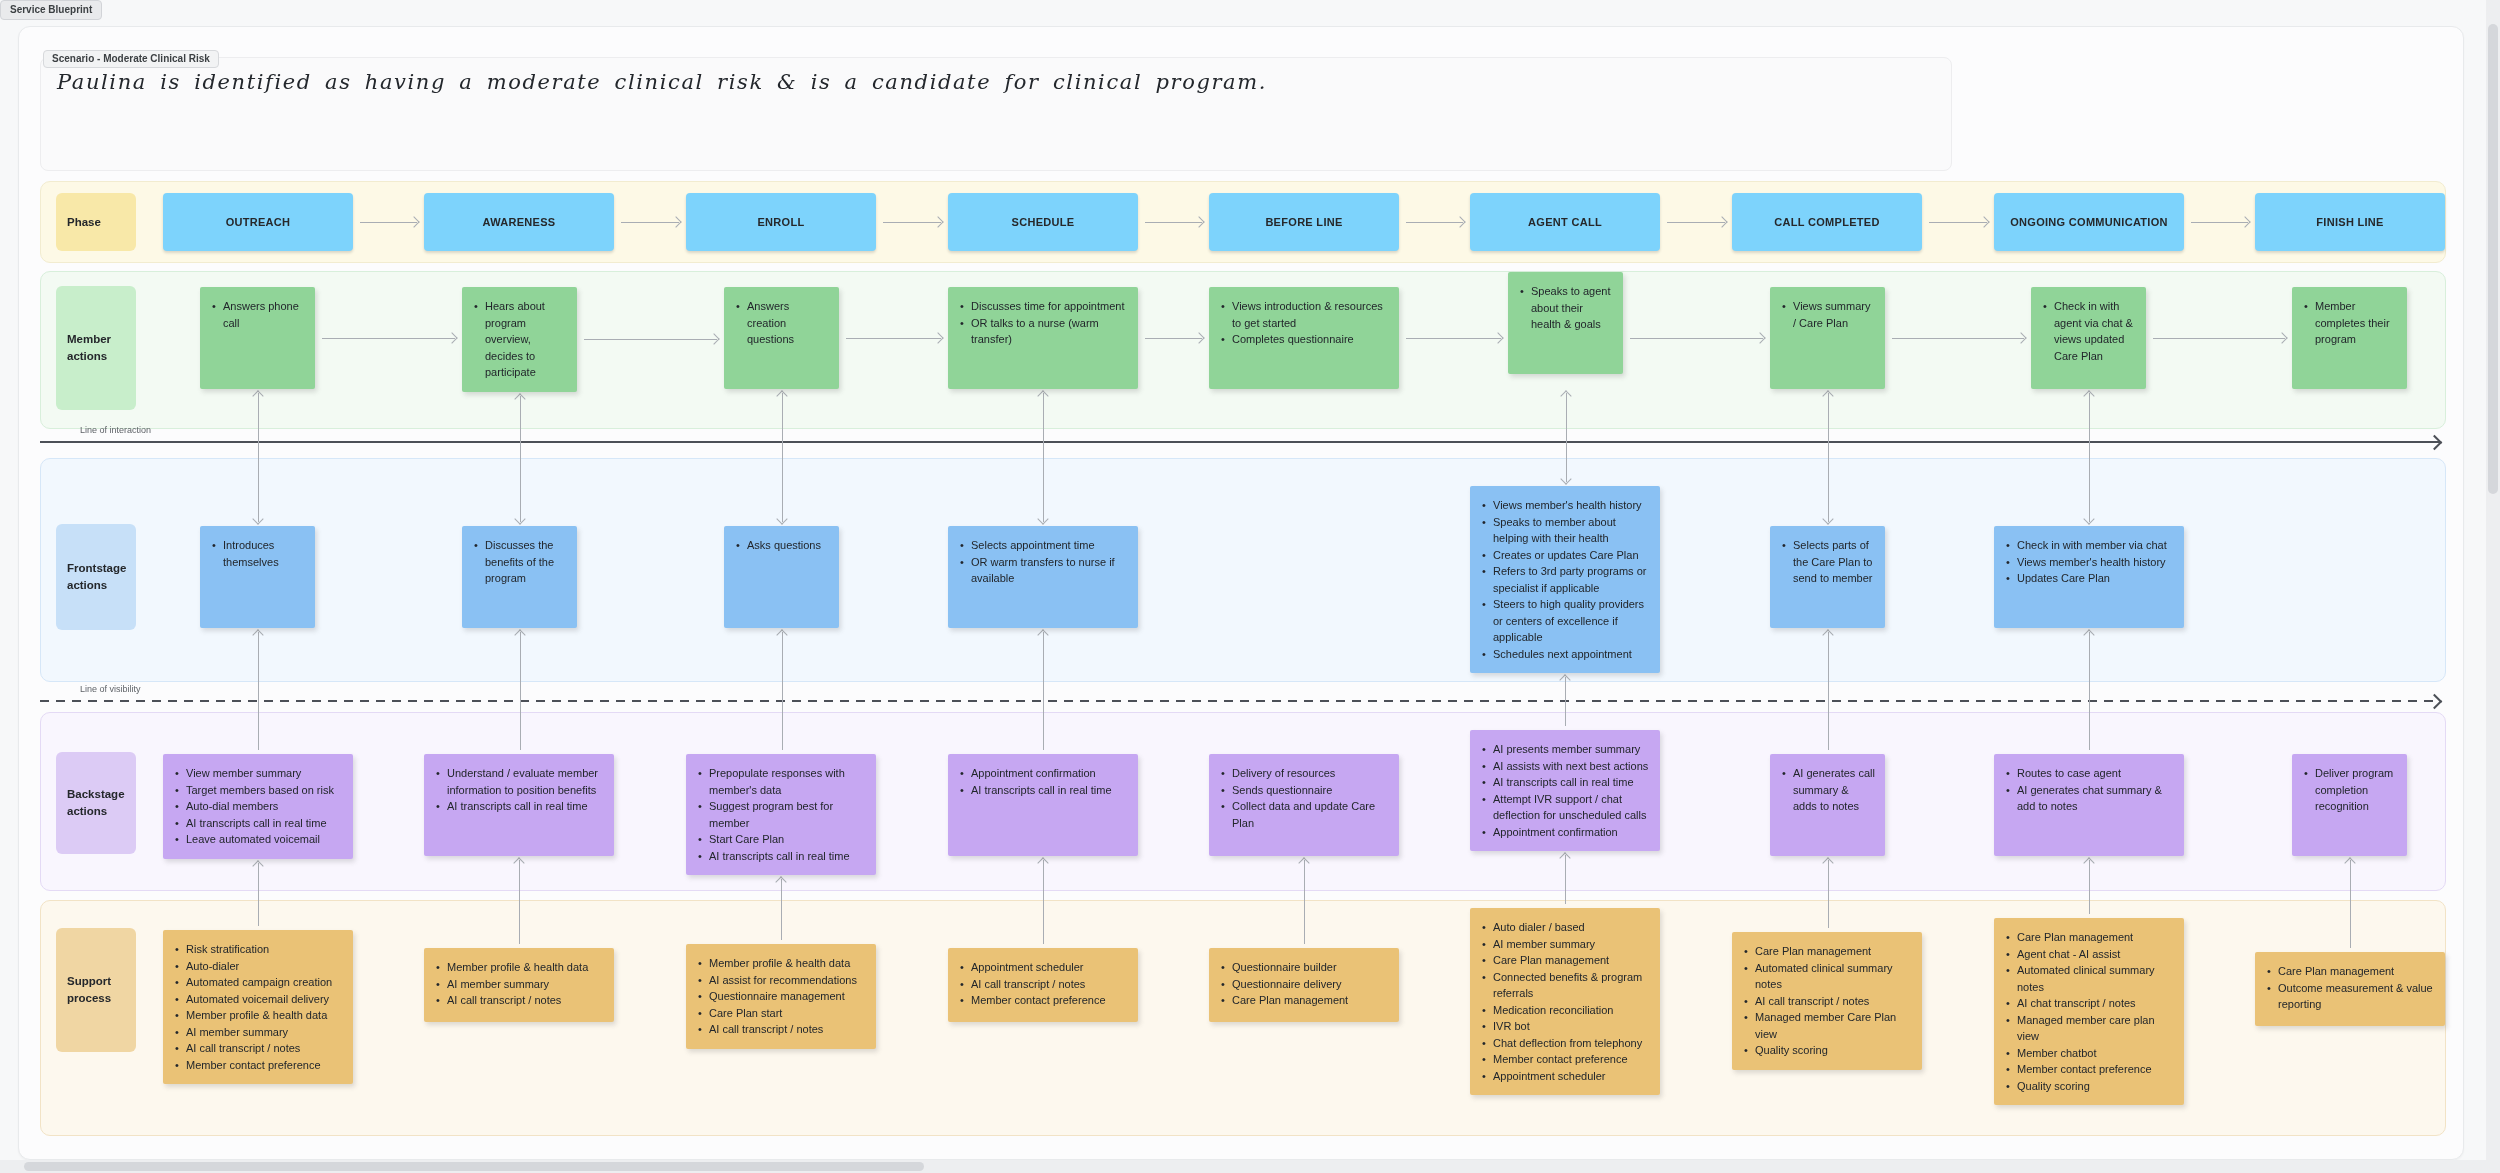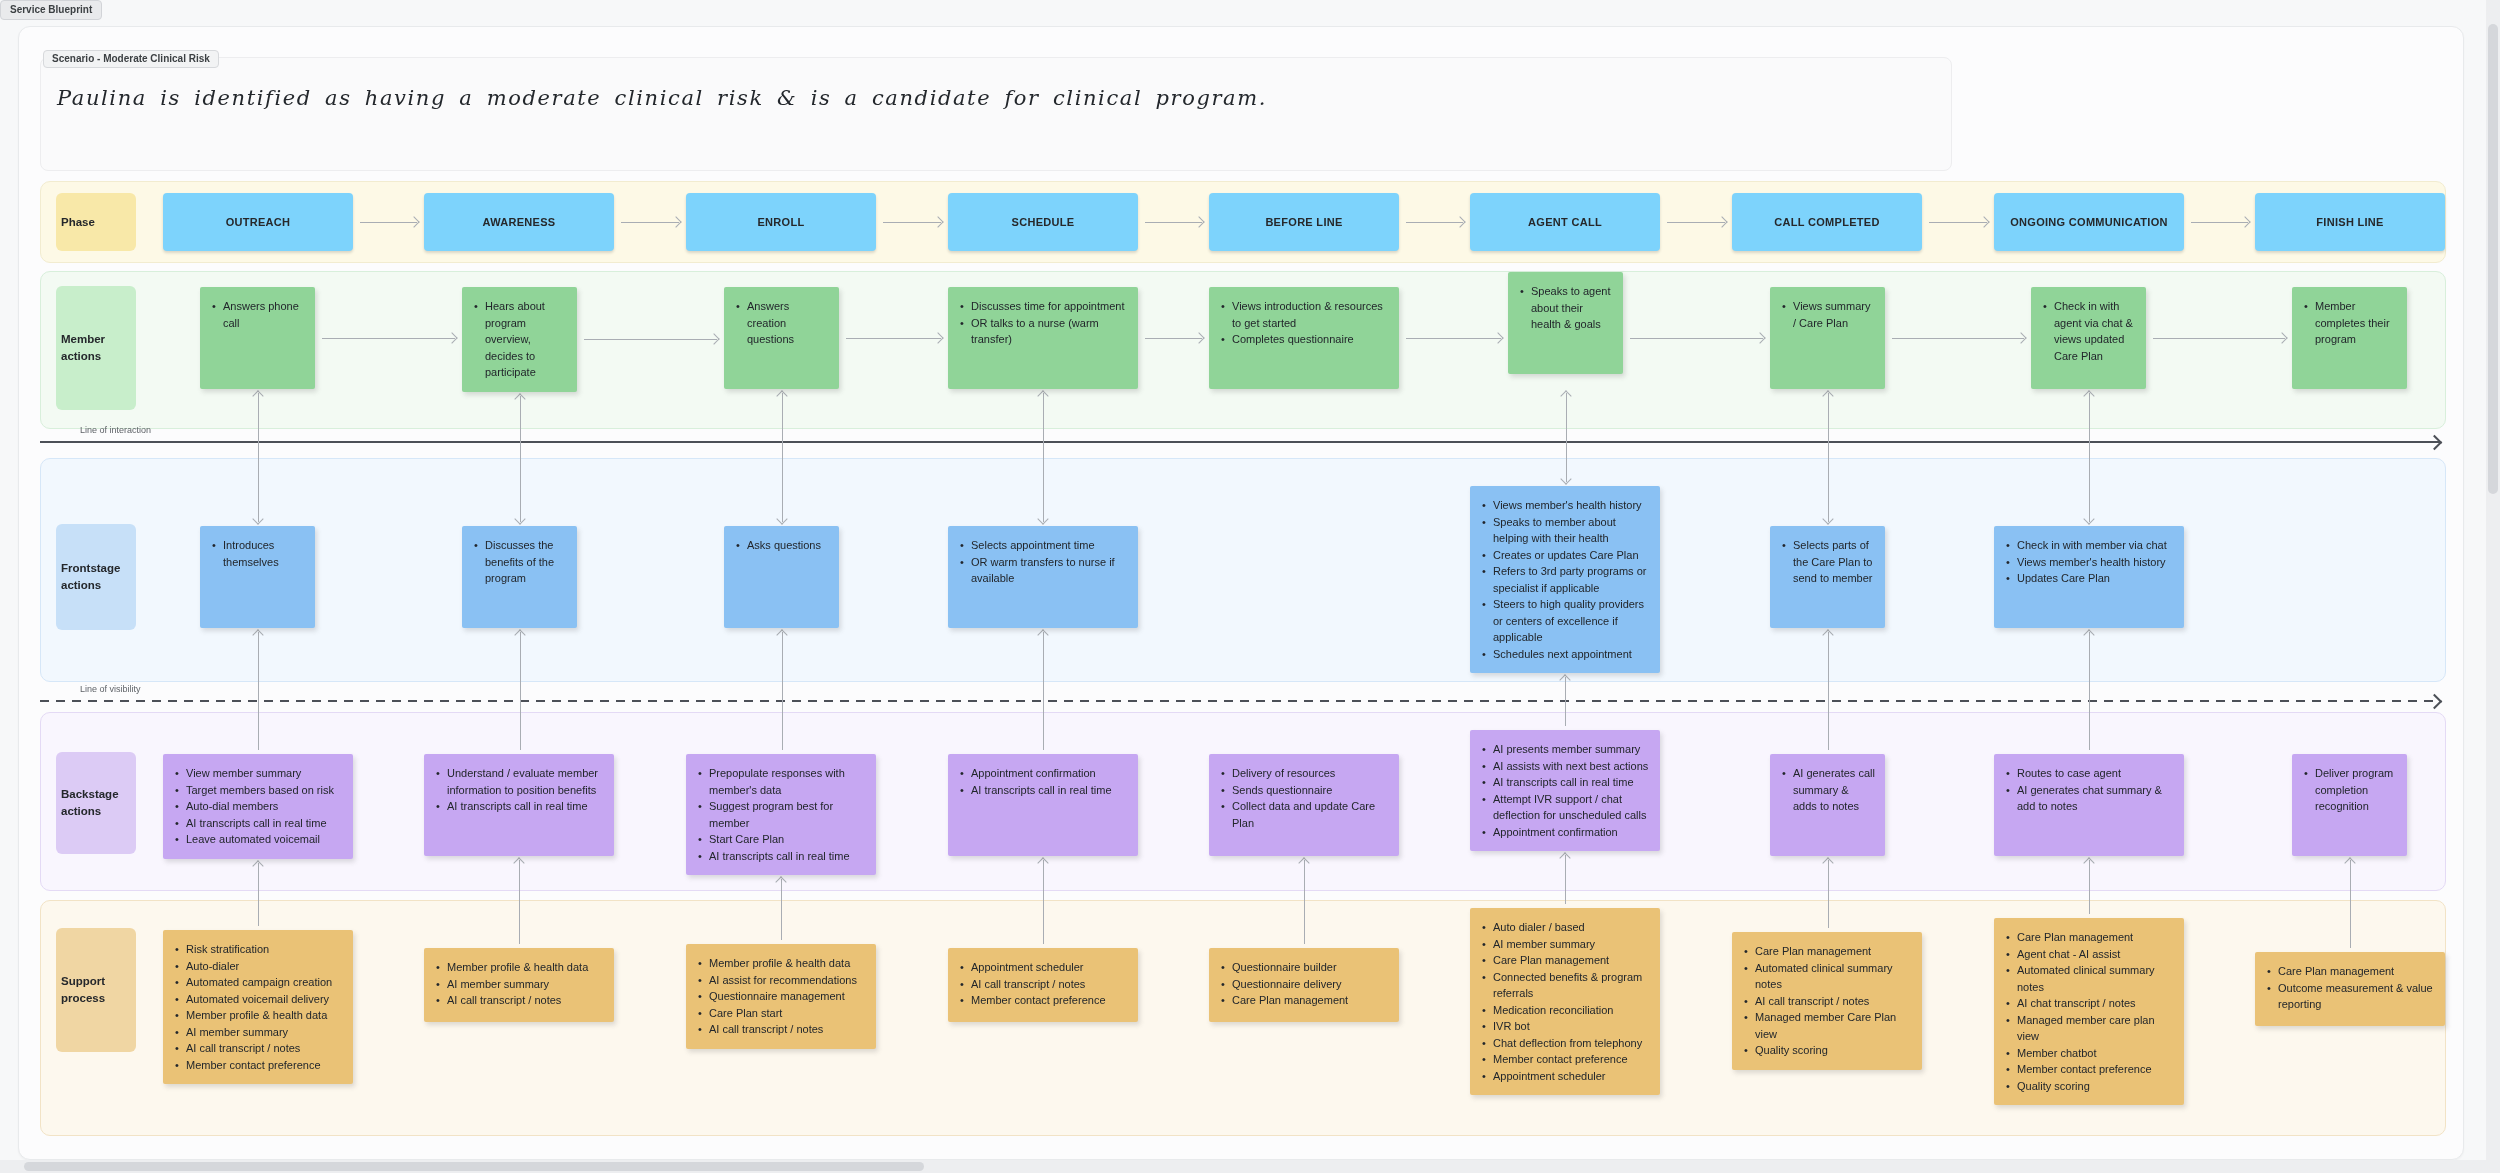--- a/index.html
+++ b/index.html
@@ -27,38 +27,38 @@
     position:absolute;left:40px;top:57px;width:1910px;height:112px;
     background:#fafafb;border:1px solid #ededef;border-radius:8px;z-index:1;
   }
   .scenario-chip{
     position:absolute;left:43px;top:50px;
     font-size:10px;font-weight:700;color:#3c4043;
     background:#f2f3f4;border:1px solid #d7d9dc;border-radius:4px;
     padding:2px 8px;line-height:1.2;white-space:nowrap;z-index:5;
   }
   .handwriting{
-    position:absolute;left:57px;top:84px;width:1840px;z-index:2;
+    position:absolute;left:57px;top:68px;width:1840px;z-index:2;
     font-family:"DejaVu Serif", serif;font-style:italic;
     font-size:21px;line-height:29px;letter-spacing:1.6px;word-spacing:5px;
     color:#23272c;
   }
   
   .lane{position:absolute;left:40px;width:2406px;border-radius:10px;z-index:1;box-sizing:border-box;border:1px solid transparent;}
   .lane.phase    {top:181px;height:82px; background:#fdf9e6;border-color:#f2ecd0;}
   .lane.member   {top:271px;height:158px;background:#f3faf3;border-color:#d8efdb;}
   .lane.frontstage{top:458px;height:224px;background:#f2f8fe;border-color:#d6e7f8;}
   .lane.backstage{top:712px;height:179px;background:#f9f6fe;border-color:#e4daf5;}
   .lane.support  {top:900px;height:236px;background:#fdf8ee;border-color:#f2e3c6;}
   
   .rowlabel{
     position:absolute;left:56px;width:80px;z-index:3;
     border-radius:6px;display:flex;align-items:center;
     font-size:11.5px;font-weight:700;color:#24272b;line-height:1.45;
-    padding-left:5px;box-sizing:border-box;
+    padding-left:11px;box-sizing:border-box;
   }
   .rowlabel.phase    {top:193px;height:58px; background:#f8e8a8;}
   .rowlabel.member   {top:286px;height:124px;background:#c8eecb;}
   .rowlabel.frontstage{top:524px;height:106px;background:#c7e0f8;}
   .rowlabel.backstage{top:752px;height:102px;background:#dccbf5;}
   .rowlabel.support  {top:928px;height:124px;background:#f0d6a3;}
   
   .phasebox{
     position:absolute;top:193px;width:190px;height:58px;z-index:3;
     background:#7dd3fc;border-radius:4px;

